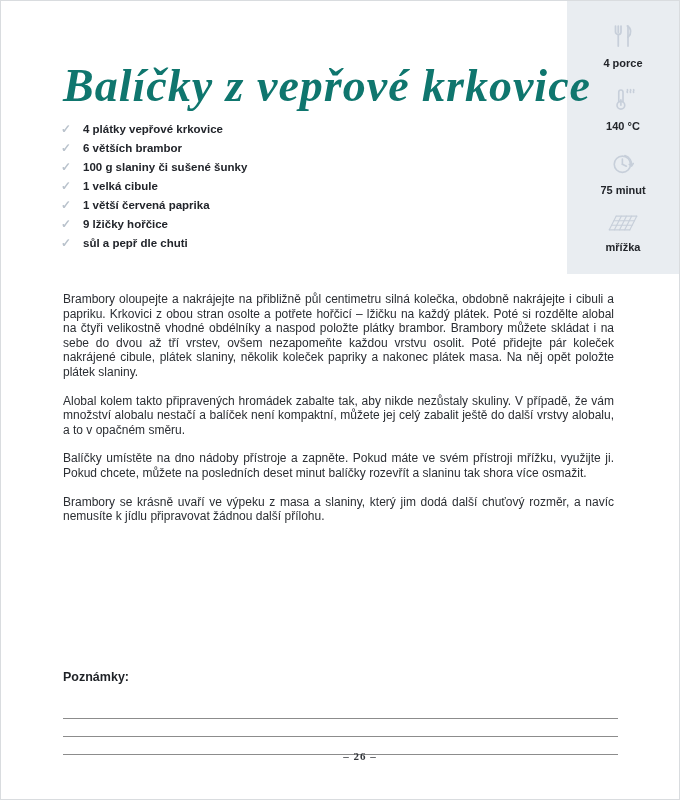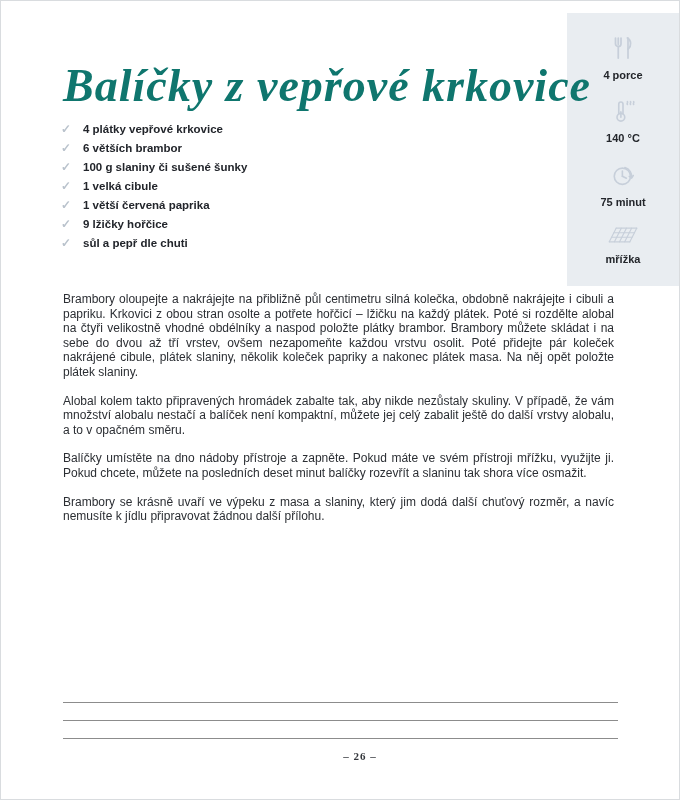--- a/index.html
+++ b/index.html
@@ -35,21 +35,21 @@
     font-size:11.5px; font-weight:bold;
     color:#22252b;
   }
   .check {
     width:22px; color:#b9c2cc; font-weight:bold;
     font-size:12px; flex:0 0 22px;
   }
 
   
   .sidebar {
-    position:absolute; top:12px; right:0;
+    position:absolute; top:0; right:0;
     width:112px; height:273px;
     background:#e9edf1;
     display:flex; flex-direction:column;
     align-items:center;
     padding-top:20px;
   }
   .side-item {
     display:flex; flex-direction:column;
     align-items:center;
     height:66px;
@@ -189,20 +189,21 @@
   </ul>
 
   <section class="instructions">
     <p>Brambory oloupejte a nakrájejte na přibližně půl centimetru silná kolečka, obdobně nakrájejte i cibuli a papriku. Krkovici z obou stran osolte a potřete hořčicí – lžičku na každý plátek. Poté si rozdělte alobal na čtyři velikostně vhodné obdélníky a naspod položte plátky brambor. Brambory můžete skládat i na sebe do dvou až tří vrstev, ovšem nezapomeňte každou vrstvu osolit. Poté přidejte pár koleček nakrájené cibule, plátek slaniny, několik koleček papriky a nakonec plátek masa. Na něj opět položte plátek slaniny.</p>
     <p>Alobal kolem takto připravených hromádek zabalte tak, aby nikde nezůstaly skuliny. V případě, že vám množství alobalu nestačí a balíček není kompaktní, můžete jej celý zabalit ještě do další vrstvy alobalu, a to v opačném směru.</p>
     <p>Balíčky umístěte na dno nádoby přístroje a zapněte. Pokud máte ve svém přístroji mřížku, využijte ji. Pokud chcete, můžete na posledních deset minut balíčky rozevřít a slaninu tak shora více osmažit.</p>
     <p>Brambory se krásně uvaří ve výpeku z masa a slaniny, který jim dodá další chuťový rozměr, a navíc nemusíte k jídlu připravovat žádnou další přílohu.</p>
   </section>
 
   <section class="notes">
+    <h2>Poznámky:</h2>
     <div class="note-line"></div>
     <div class="note-line"></div>
     <div class="note-line"></div>
   </section>
 
   <div class="pagenum">– 26 –</div>
 
 </div>
 
 </body></html>

